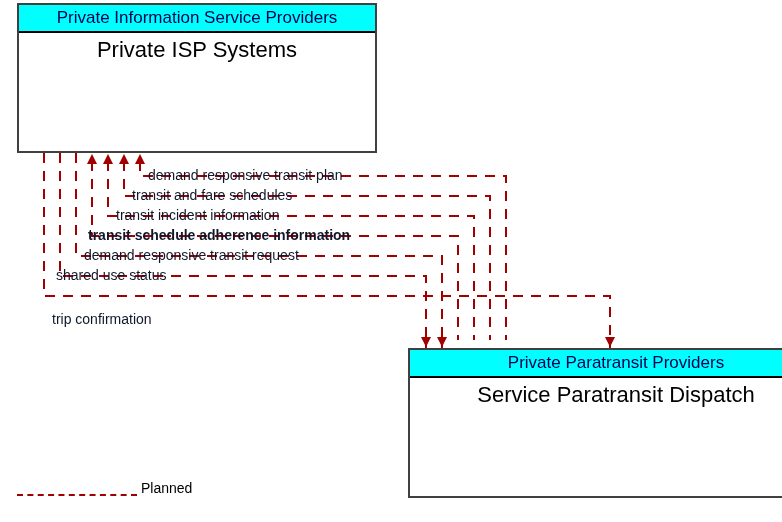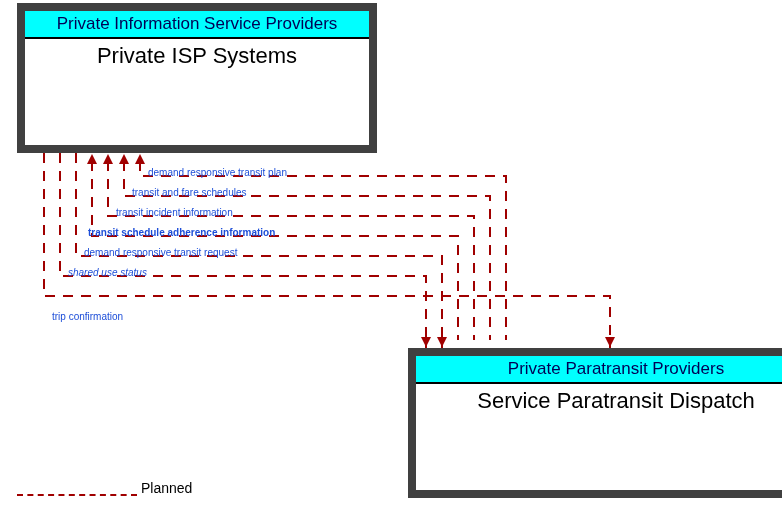--- a/index.html
+++ b/index.html
@@ -8,21 +8,21 @@
     padding: 0;
     width: 782px;
     height: 522px;
     position: relative;
     font-family: Arial, sans-serif;
     background: #fff;
   }
   .box {
     position: absolute;
     background: #fff;
-    border: 8px solid #404040;
+    border: 2px solid #404040;
   }
   .box-header {
     background: #00ffff;
     color: #005;
     text-align: center;
     font-size: 17px;
     padding: 3px 4px;
     border-bottom: 2px solid #000;
   }
   .box-body {
@@ -46,22 +46,22 @@
   svg.flows {
     position: absolute;
     left: 0;
     top: 0;
     width: 782px;
     height: 522px;
     pointer-events: none;
   }
   .flow-label {
     position: absolute;
-    font-size: 10px;
-    color: #1d4ed8;
+    font-size: 14px;
+    color: #0f172a;
     white-space: nowrap;
   }
   .legend {
     position: absolute;
     left: 17px;
     top: 480px;
     display: flex;
     align-items: flex-end;
     gap: 4px;
   }
@@ -125,19 +125,19 @@
     <path d="M 426 347 L 421 337 L 431 337 Z"></path>
     <path d="M 610 347 L 605 337 L 615 337 Z"></path>
   </g>
 </svg>
 
 <div class="flow-label" style="left:148px; top:167px;">demand responsive transit plan</div>
 <div class="flow-label" style="left:132px; top:187px;">transit and fare schedules</div>
 <div class="flow-label" style="left:116px; top:207px;">transit incident information</div>
 <div class="flow-label" style="left:88px; top:227px;font-weight:bold;">transit schedule adherence information</div>
 <div class="flow-label" style="left:84px;  top:247px;">demand responsive transit request</div>
-<div class="flow-label" style="left:68px;  top:267px;font-style:italic;">shared use status</div>
+<div class="flow-label" style="left:56px;  top:267px;">shared use status</div>
 <div class="flow-label" style="left:52px;  top:287px;margin-top:24px;">trip confirmation</div>
 
 <div class="legend">
   <div class="legend-line"></div>
   <div class="legend-label">Planned</div>
 </div>
 
 </body></html>

